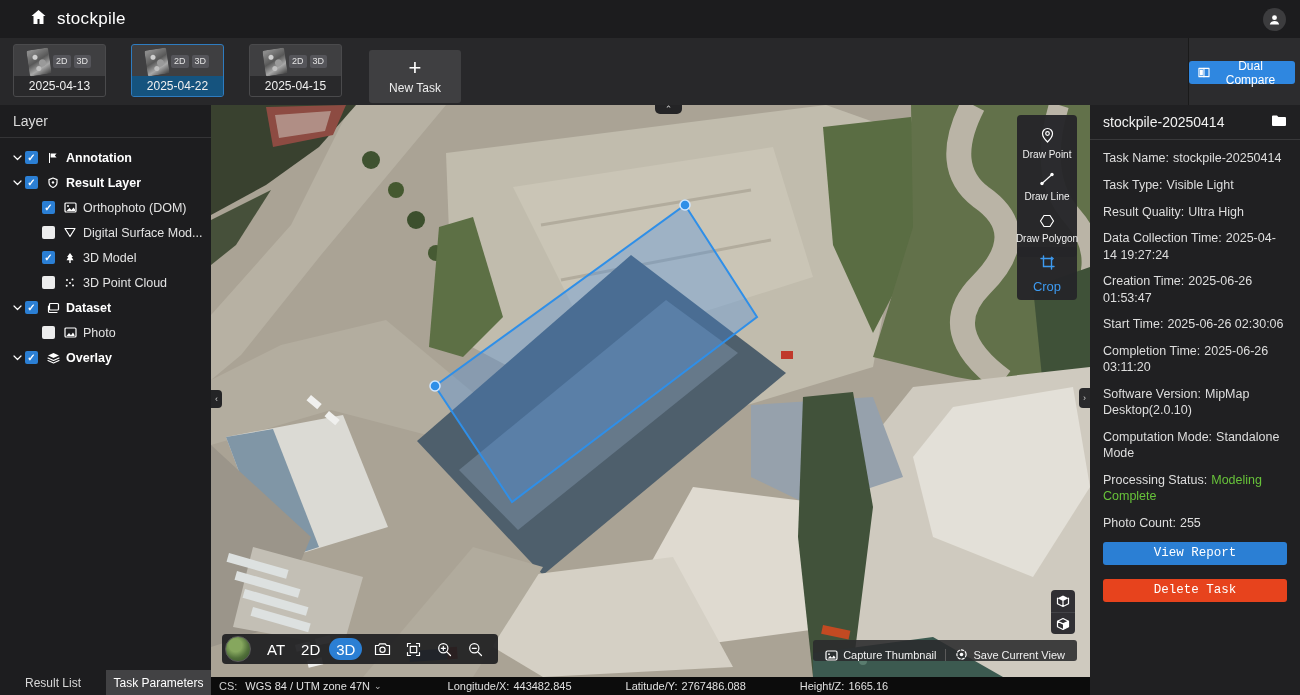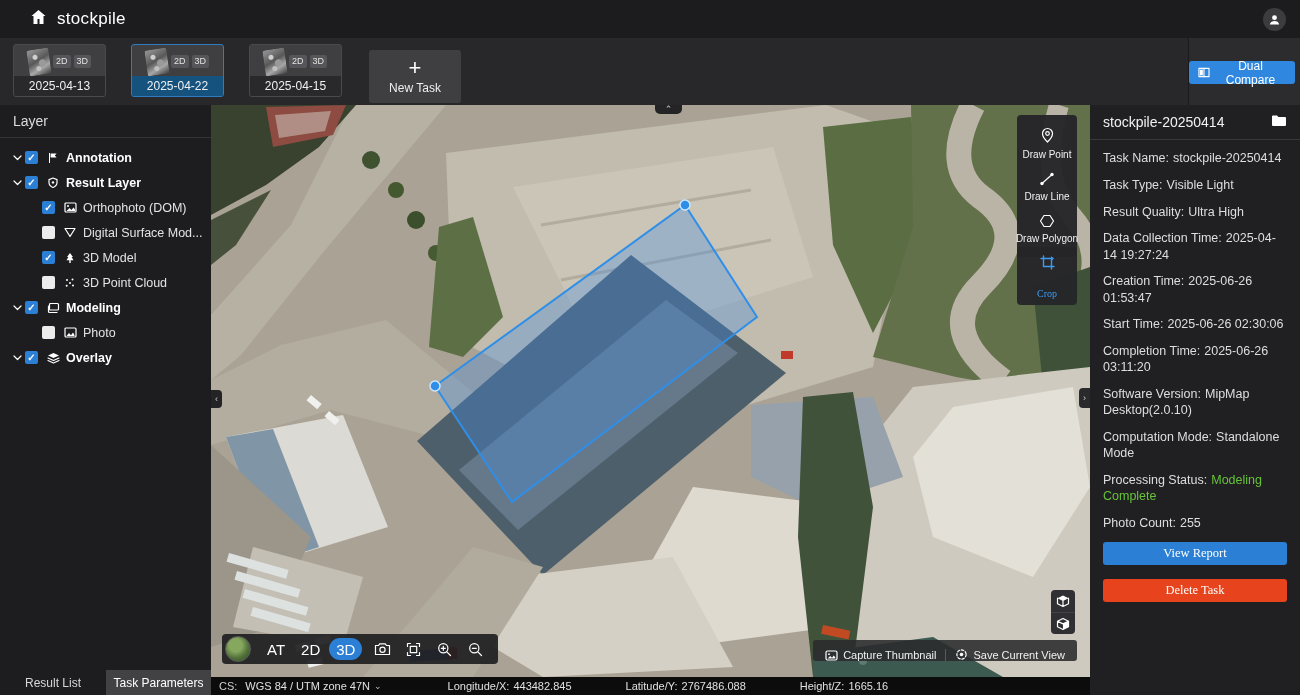--- a/index.html
+++ b/index.html
@@ -75,21 +75,21 @@
   .collapse-right { position:absolute; right:0; top:283px; width:11px; height:20px; background:#2a2a2c;
     border-radius:4px 0 0 4px; display:flex; align-items:center; justify-content:center; cursor:pointer; }
   .carrow { font-size:9px; color:#cfcfcf; line-height:1; }
 
   .draw-toolbar { position:absolute; left:806px; top:10px; width:60px; background:rgba(37,37,41,.96);
     border-radius:4px; padding:7px 0 6px; display:flex; flex-direction:column; align-items:center; }
   .dtool { display:flex; flex-direction:column; align-items:center; padding:5px 0 7px; cursor:pointer; width:100%; }
   .dtool .dlabel { font-size:10px; color:#f0f0f0; margin-top:5px; white-space:nowrap; }
   .crop-box { position:absolute; left:806px; top:142px; width:60px; background:rgba(37,37,41,.96);
     border-radius:4px; padding:8px 0 6px; display:flex; flex-direction:column; align-items:center; cursor:pointer; }
-  .crop-box .dlabel { font-size:10px; color:#3d9af0; margin-top:18px;font-family:Liberation Serif, serif; }
+  .crop-box .dlabel { font-size:13px; color:#3d9af0; margin-top:9px; }
 
   .cube-stack { position:absolute; left:840px; top:485px; width:24px; background:#302f33; border-radius:4px;
     display:flex; flex-direction:column; }
   .cube-btn { width:24px; height:22px; display:flex; align-items:center; justify-content:center; cursor:pointer; }
   .cube-btn + .cube-btn { border-top:1px solid #434347; }
 
   .map-toolbar { position:absolute; left:11px; bottom:13px; height:30px; background:rgba(30,30,33,.92);
     border-radius:4px; display:flex; align-items:center; padding:0 12px 0 3px; gap:9px; }
   .mini-globe { width:26px; height:26px; border-radius:50%; border:1px solid #5a5a5a;
     background:radial-gradient(circle at 40% 35%, #86a75e 0 30%, #51703a 60%, #314c25 100%); cursor:pointer; }
@@ -116,21 +116,21 @@
 
   
   .task-panel { width:210px; background:#202022; flex:none; position:relative; padding:0; height:590px; }
   .tp-header { display:flex; align-items:center; padding:8px 13px; border-bottom:1px solid #38383a; }
   .tp-title { font-size:14px; color:#f2f2f2; flex:1; }
   .tp-body { padding:10px 13px 0; }
   .field { font-size:12.5px; color:#dedede; line-height:1.3; margin-bottom:10.5px; }
   .fvalue { margin-left:4px; }
   .fvalue.green { color:#67c23a; }
   .tp-btn { display:block; width:184px; height:23px; border:none; border-radius:3px; color:#fff; font-size:12.5px;
-    margin:14px auto; cursor:pointer; font-family:Liberation Serif, serif; }
+    margin:14px auto; cursor:pointer; font-family:Liberation Mono, monospace; }
   .tp-btn.view { background:#2b7fd4; margin-top:4px; }
   .tp-btn.delete { background:#e7431d; margin-top:9px; }
 
   svg .st { stroke:#fff; fill:none; stroke-width:1.2; stroke-linecap:round; stroke-linejoin:round; }
   svg .stf { fill:#fff; stroke:none; }
 </style>
 </head>
 <body>
 
 <div class="app">
@@ -299,21 +299,21 @@
             </span>
           <span class="cb checked">
               <span class="tick">✓</span>
             </span>
           <span class="ticon">
               <svg width="13" height="12" viewBox="0 0 13 12">
                 <rect class="st" x="2.5" y="1.5" width="9" height="6.5" rx="1"></rect>
                 <path class="st" d="M1.5 4v5.5a1 1 0 0 0 1 1H10"></path>
               </svg>
             </span>
-          <span class="tlabel">Modeling</span>
+          <span class="tlabel">Dataset</span>
         </div>
 
         <div class="trow child">
           <span class="cb"></span>
           <span class="ticon">
               <svg width="13" height="11" viewBox="0 0 13 11">
                 <rect class="st" x="1" y="1" width="11" height="9" rx="1"></rect>
                 <path class="stf" d="M2.5 9l2.5-3 2 2.2L9 5.5 10.5 8V9z"></path>
               </svg>
             </span>

